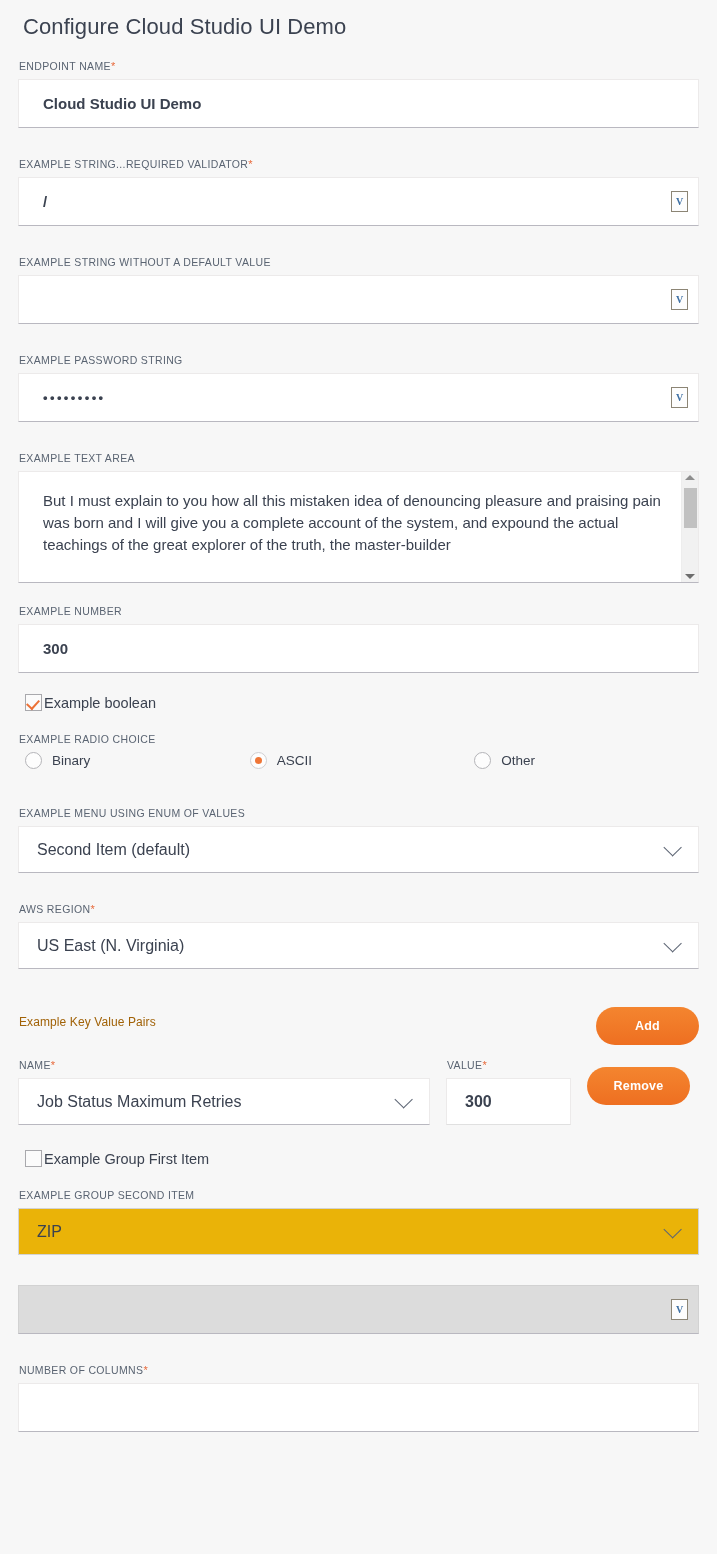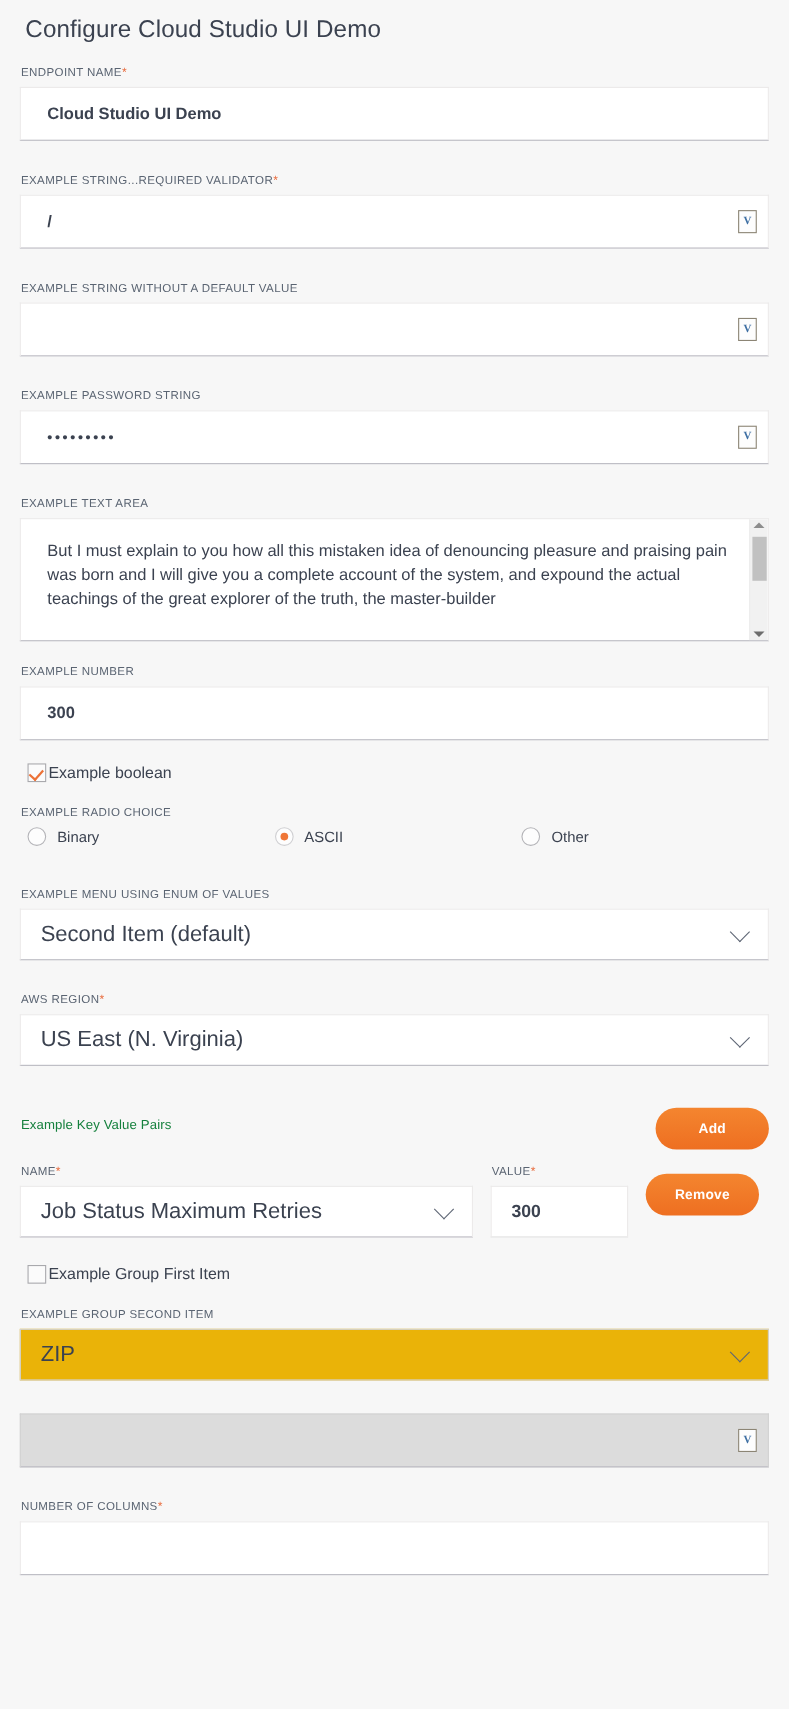--- a/index.html
+++ b/index.html
@@ -28,21 +28,21 @@
   .field { margin-bottom: 0; }
   .label {
     font-size: 10.5px;
     letter-spacing: 0.35px;
     color: #5a6472;
     text-transform: uppercase;
     font-weight: 400;
     margin-bottom: 7px;
     padding-left: 1px;
   }
-  .label.plain { text-transform: none; font-size: 12px; letter-spacing: 0.1px; color: #15803d; }
+  .label.plain { text-transform: none; font-size: 12px; letter-spacing: 0.1px; color: #a16207; }
   .req { color: #e8693a; font-size: 11px; }
 
   
   .input-wrap {
     position: relative;
     background: #ffffff;
     border: 1px solid #eceaea;
     border-bottom: 1px solid #b9b8c0;
     height: 49px;
     display: flex;
@@ -170,21 +170,21 @@
     background: #ffffff;
     border: 1px solid #eceaea;
     border-bottom: 1px solid #b9b8c0;
     height: 47px;
     display: flex;
     align-items: center;
     padding: 0 18px 0 18px;
     cursor: pointer;
   }
   .select.disabled { background: #eab308; border-color: #d3d3d3; }
-  .select-val { flex: 1; font-size: 20px; color: #3b4250; white-space: nowrap; overflow: hidden; }
+  .select-val { flex: 1; font-size: 16px; color: #3b4250; white-space: nowrap; overflow: hidden; }
   .chev {
     width: 13px; height: 13px;
     border-right: 1.6px solid #5d6574;
     border-bottom: 1.6px solid #5d6574;
     transform: rotate(45deg) translateY(-3px);
     flex: 0 0 auto;
     margin-right: 3px;
   }
 
   

